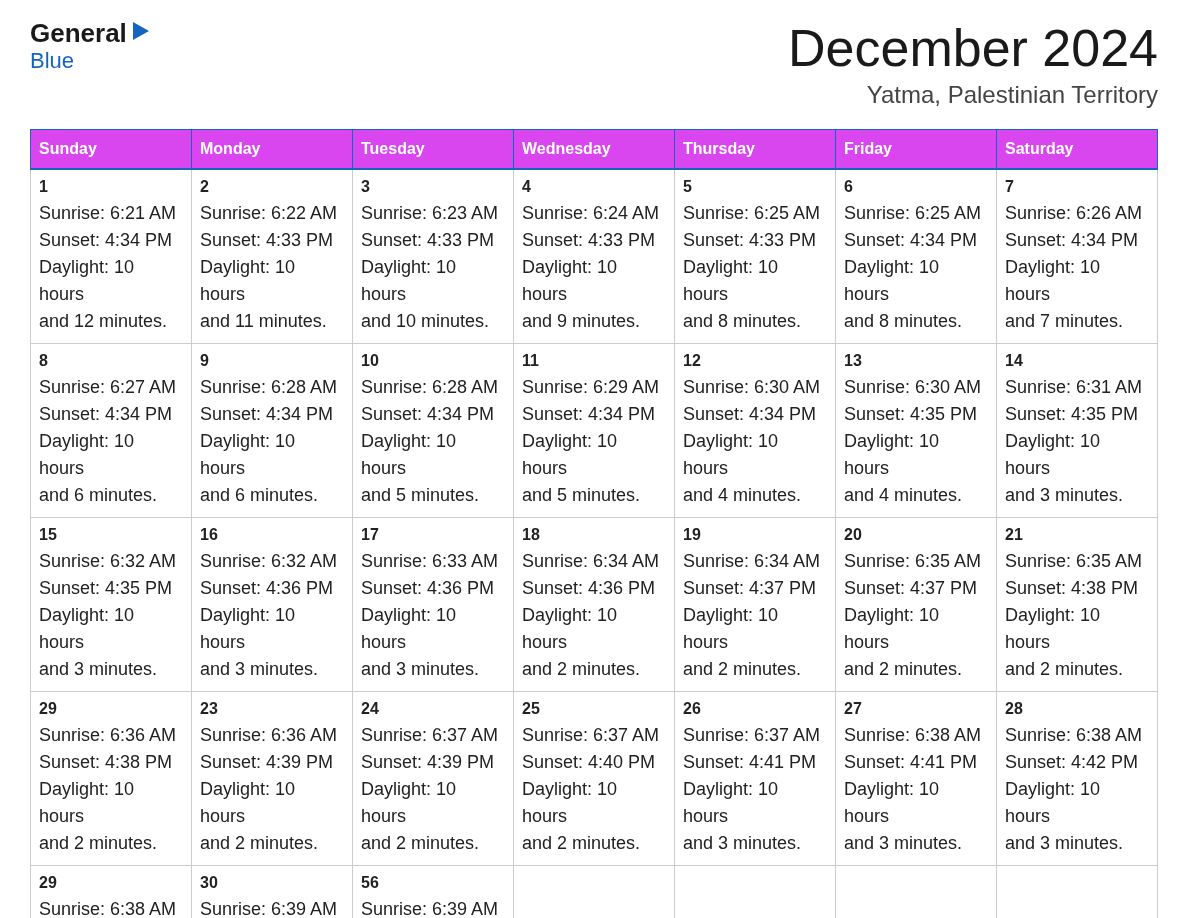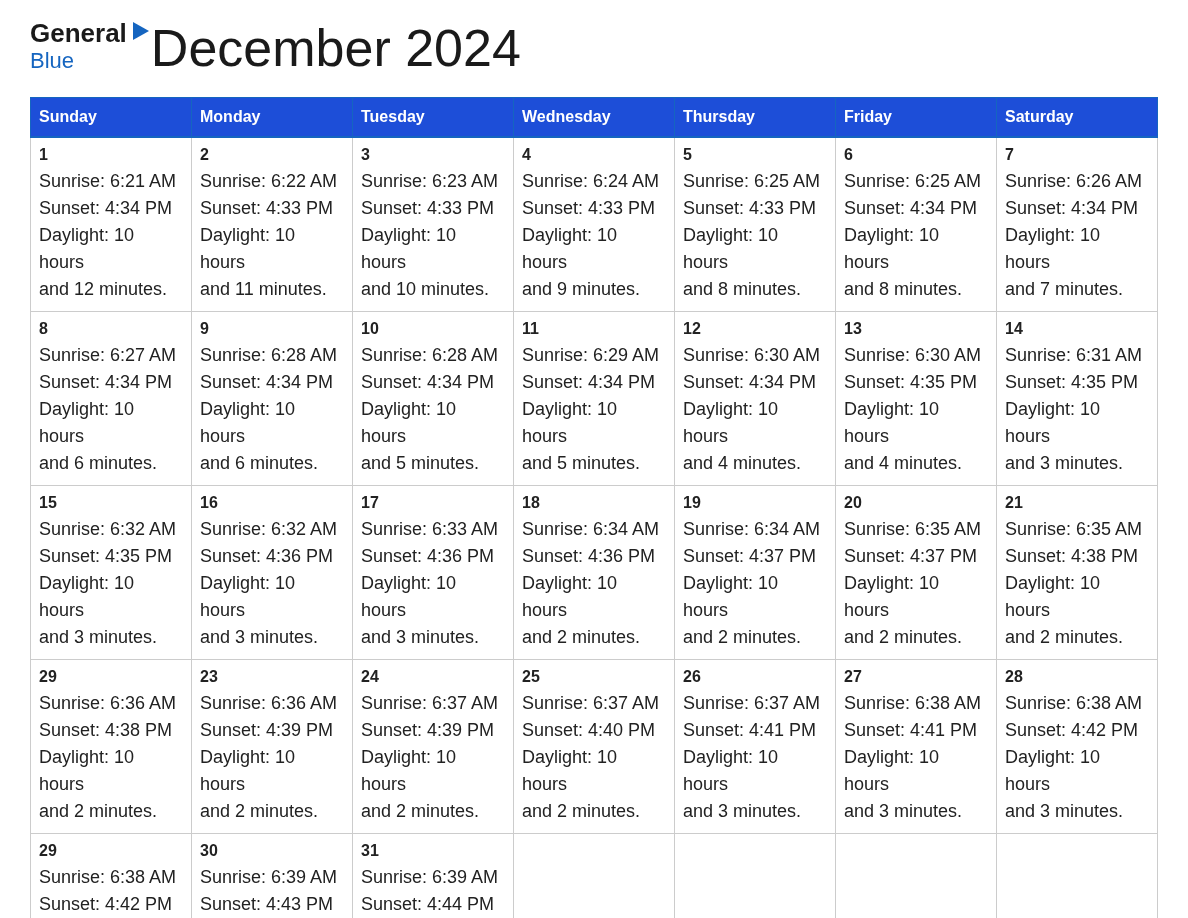--- a/index.html
+++ b/index.html
@@ -5,20 +5,21 @@
     * { box-sizing: border-box; margin: 0; padding: 0; }
     body {
       font-family: Arial, sans-serif;
       background: #fff;
       padding: 20px 30px;
       width: 1188px;
       min-height: 918px;
     }
     .header-area {
       display: flex;
+      justify-content: space-between;
       align-items: flex-start;
       margin-bottom: 20px;
     }
     .logo {
       display: flex;
       flex-direction: column;
       align-items: flex-start;
     }
     .logo-text {
       font-size: 26px;
@@ -45,21 +46,21 @@
       font-size: 24px;
       color: #444;
       margin-top: 4px;
     }
     table {
       width: 100%;
       border-collapse: collapse;
       table-layout: fixed;
     }
     thead tr th {
-      background-color: #1d4ed8;
+      background-color: #d946ef;
       color: #fff;
       padding: 10px 8px;
       font-size: 16px;
       font-weight: bold;
       text-align: left;
       border: 1px solid #1565c0;
     }
     tbody tr td {
       vertical-align: top;
       padding: 8px;
@@ -112,20 +113,21 @@
     <div style="display:flex; align-items:center;">
       <span class="logo-text">General</span>
       <svg width="22" height="22" viewBox="0 0 22 22" style="margin-left:2px; margin-top:-4px;">
         <polygon points="4,2 20,11 4,20" fill="#1565c0"></polygon>
       </svg>
     </div>
     <div class="logo-line2">Blue</div>
   </div>
   <div class="title-area">
     <div class="cal-title">December 2024</div>
+    <div class="cal-subtitle">Yatma, Palestinian Territory</div>
   </div>
 </div>
 
 <table>
   <thead>
     <tr>
     <th>Sunday</th>
         <th>Monday</th>
         <th>Tuesday</th>
         <th>Wednesday</th>
@@ -258,21 +260,21 @@
       <tr>
         <td>
           <span class="day-number">29</span>
         <div class="day-info">Sunrise: 6:38 AM<br>Sunset: 4:42 PM<br>Daylight: 10 hours<br>and 3 minutes.</div>
         </td>
         <td>
           <span class="day-number">30</span>
         <div class="day-info">Sunrise: 6:39 AM<br>Sunset: 4:43 PM<br>Daylight: 10 hours<br>and 4 minutes.</div>
         </td>
         <td>
-          <span class="day-number">31</span>
+          <span class="day-number">56</span>
         <div class="day-info">Sunrise: 6:39 AM<br>Sunset: 4:44 PM<br>Daylight: 10 hours<br>and 4 minutes.</div>
         </td>
         <td class="empty"></td>
         <td class="empty"></td>
         <td class="empty"></td>
         <td class="empty"></td>
       </tr>
     </tbody>
 </table>
 

